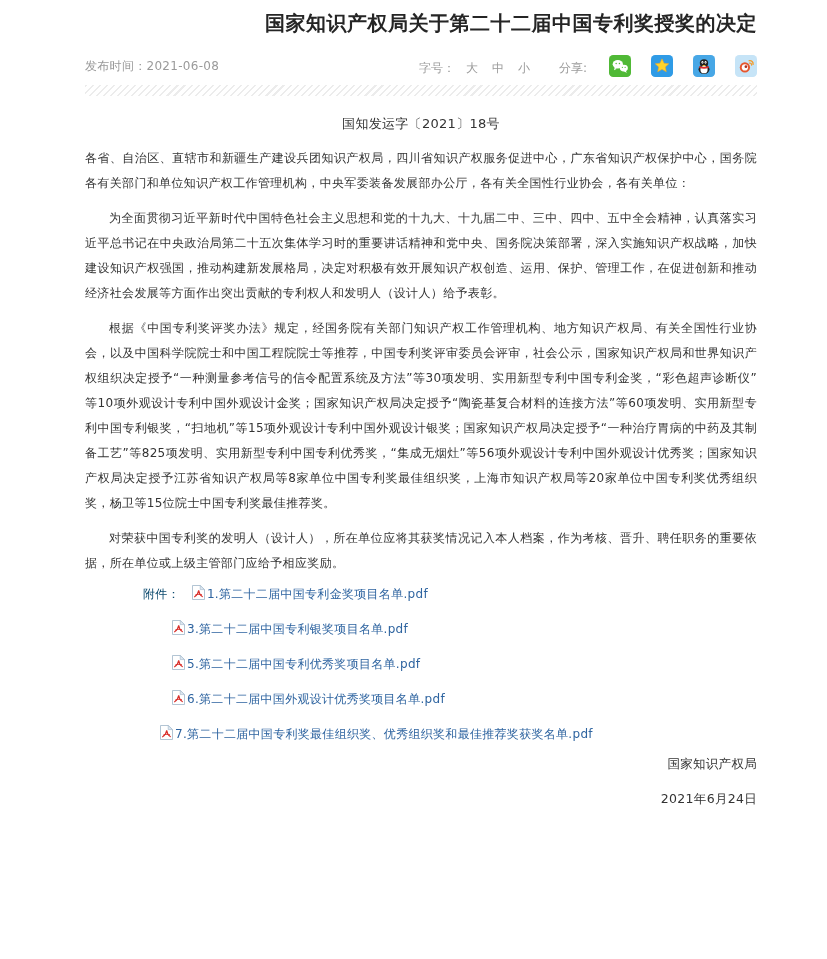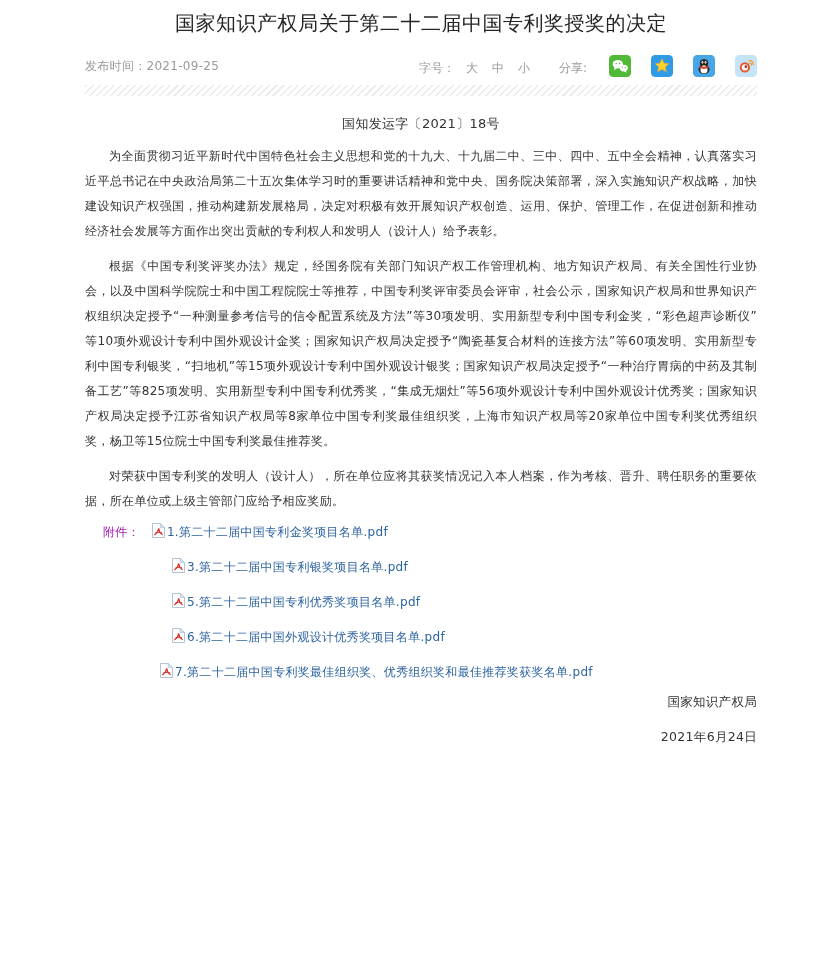--- a/index.html
+++ b/index.html
@@ -1,20 +1,20 @@
 <!DOCTYPE html>
 <html lang="zh"><head>
 <meta charset="utf-8">
 <style>
   html,body{margin:0;padding:0;background:#fff;}
   body{font-family:"DejaVu Sans","Liberation Sans",sans-serif;}
   .page{width:827px;box-sizing:border-box;padding:8px 70px 4px 85px;background:#fff;}
 
-  .title{margin:0;font-size:20px;line-height:30px;text-align:center;color:#252525;
-         font-weight:400;letter-spacing:0.5px;}
+  .title{margin:0;font-size:20px;line-height:30px;text-align:right;color:#252525;
+         font-weight:700;letter-spacing:0.5px;}
 
   .meta-row{margin-top:16px;display:flex;justify-content:space-between;align-items:center;
             font-size:12px;color:#9a9a9a;height:24px;}
   .meta-left span{letter-spacing:0.3px;}
   .meta-right{display:flex;align-items:flex-end;}
   .fs-label{margin-right:4px;}
   .fs{margin:0 7px;color:#9a9a9a;text-decoration:none;cursor:pointer;}
   .share-label{margin:0 2px 0 22px;}
   .share-icon{width:22px;height:22px;margin-left:20px;display:inline-block;cursor:pointer;}
   .share-icon svg{width:22px;height:22px;display:block;}
@@ -26,39 +26,39 @@
               letter-spacing:0.3px;}
 
   .para{margin:10px 0 0;font-size:12px;letter-spacing:0.35px;line-height:25px;color:#333;
         text-align:justify;text-indent:2em;}
   .para.no-indent{text-indent:0;margin-top:12px;}
 
   .attachments{margin-top:8px;font-size:12px;letter-spacing:0.3px;}
   .att-row{margin-bottom:14px;line-height:21px;padding-left:75px;}
   .att-row.row-first{padding-left:18px;}
   .att-row.row-last{padding-left:63px;margin-bottom:0;}
-  .att-label{color:#a21caf;}
+  .att-label{color:#0c4a6e;margin-left:40px;}
   .att-link{color:#2e64a0;text-decoration:none;cursor:pointer;padding-left:12px;}
   .pdf-icon{display:inline-block;width:13px;height:15px;margin-right:2px;vertical-align:-2px;}
   .pdf-icon svg{width:13px;height:15px;display:block;}
 
   .signature{margin-top:8px;text-align:right;font-size:12.5px;color:#333;letter-spacing:0.3px;}
   .sig-org{line-height:21px;}
   .sig-date{margin-top:14px;line-height:21px;}
 </style>
 </head>
 <body>
 
 <div class="page">
 
   <h1 class="title">国家知识产权局关于第二十二届中国专利奖授奖的决定</h1>
 
   <div class="meta-row">
     <div class="meta-left">
-      <span>发布时间：</span><span>2021-09-25</span>
+      <span>发布时间：</span><span>2021-06-08</span>
     </div>
     <div class="meta-right">
       <span class="fs-label">字号：</span>
       <a class="fs">大</a>
       <a class="fs">中</a>
       <a class="fs">小</a>
       <span class="share-label">分享:</span>
 
       <span class="share-icon">
         <svg viewBox="0 0 24 24">
@@ -106,20 +106,21 @@
           <path d="M15.8 8.8 c1.4 -0.3 2.5 0.8 2.3 2.2" stroke="#f39c2b" stroke-width="1.3" fill="none" stroke-linecap="round"></path>
         </svg>
       </span>
     </div>
   </div>
 
   <div class="divider"></div>
 
   <div class="doc-number">国知发运字〔2021〕18号</div>
 
+  <p class="para no-indent">各省、自治区、直辖市和新疆生产建设兵团知识产权局，四川省知识产权服务促进中心，广东省知识产权保护中心，国务院各有关部门和单位知识产权工作管理机构，中央军委装备发展部办公厅，各有关全国性行业协会，各有关单位：</p>
   <p class="para">为全面贯彻习近平新时代中国特色社会主义思想和党的十九大、十九届二中、三中、四中、五中全会精神，认真落实习近平总书记在中央政治局第二十五次集体学习时的重要讲话精神和党中央、国务院决策部署，深入实施知识产权战略，加快建设知识产权强国，推动构建新发展格局，决定对积极有效开展知识产权创造、运用、保护、管理工作，在促进创新和推动经济社会发展等方面作出突出贡献的专利权人和发明人（设计人）给予表彰。</p>
   <p class="para">根据《中国专利奖评奖办法》规定，经国务院有关部门知识产权工作管理机构、地方知识产权局、有关全国性行业协会，以及中国科学院院士和中国工程院院士等推荐，中国专利奖评审委员会评审，社会公示，国家知识产权局和世界知识产权组织决定授予“一种测量参考信号的信令配置系统及方法”等30项发明、实用新型专利中国专利金奖，“彩色超声诊断仪”等10项外观设计专利中国外观设计金奖；国家知识产权局决定授予“陶瓷基复合材料的连接方法”等60项发明、实用新型专利中国专利银奖，“扫地机”等15项外观设计专利中国外观设计银奖；国家知识产权局决定授予“一种治疗胃病的中药及其制备工艺”等825项发明、实用新型专利中国专利优秀奖，“集成无烟灶”等56项外观设计专利中国外观设计优秀奖；国家知识产权局决定授予江苏省知识产权局等8家单位中国专利奖最佳组织奖，上海市知识产权局等20家单位中国专利奖优秀组织奖，杨卫等15位院士中国专利奖最佳推荐奖。</p>
   <p class="para">对荣获中国专利奖的发明人（设计人），所在单位应将其获奖情况记入本人档案，作为考核、晋升、聘任职务的重要依据，所在单位或上级主管部门应给予相应奖励。</p>
 
   <div class="attachments">
 
     <div class="att-row row-first">
       <span class="att-label">附件：</span><a class="att-link"><span class="pdf-icon"><svg viewBox="0 0 13 15">
               <path d="M0.5 0.5 H8.2 L12.5 4.6 V14.5 H0.5 Z" fill="#fff" stroke="#9fb6c9" stroke-width="0.8"></path>
               <path d="M8.2 0.5 L12.5 4.6 H8.2 Z" fill="#dfe9f2" stroke="#9fb6c9" stroke-width="0.6"></path>

